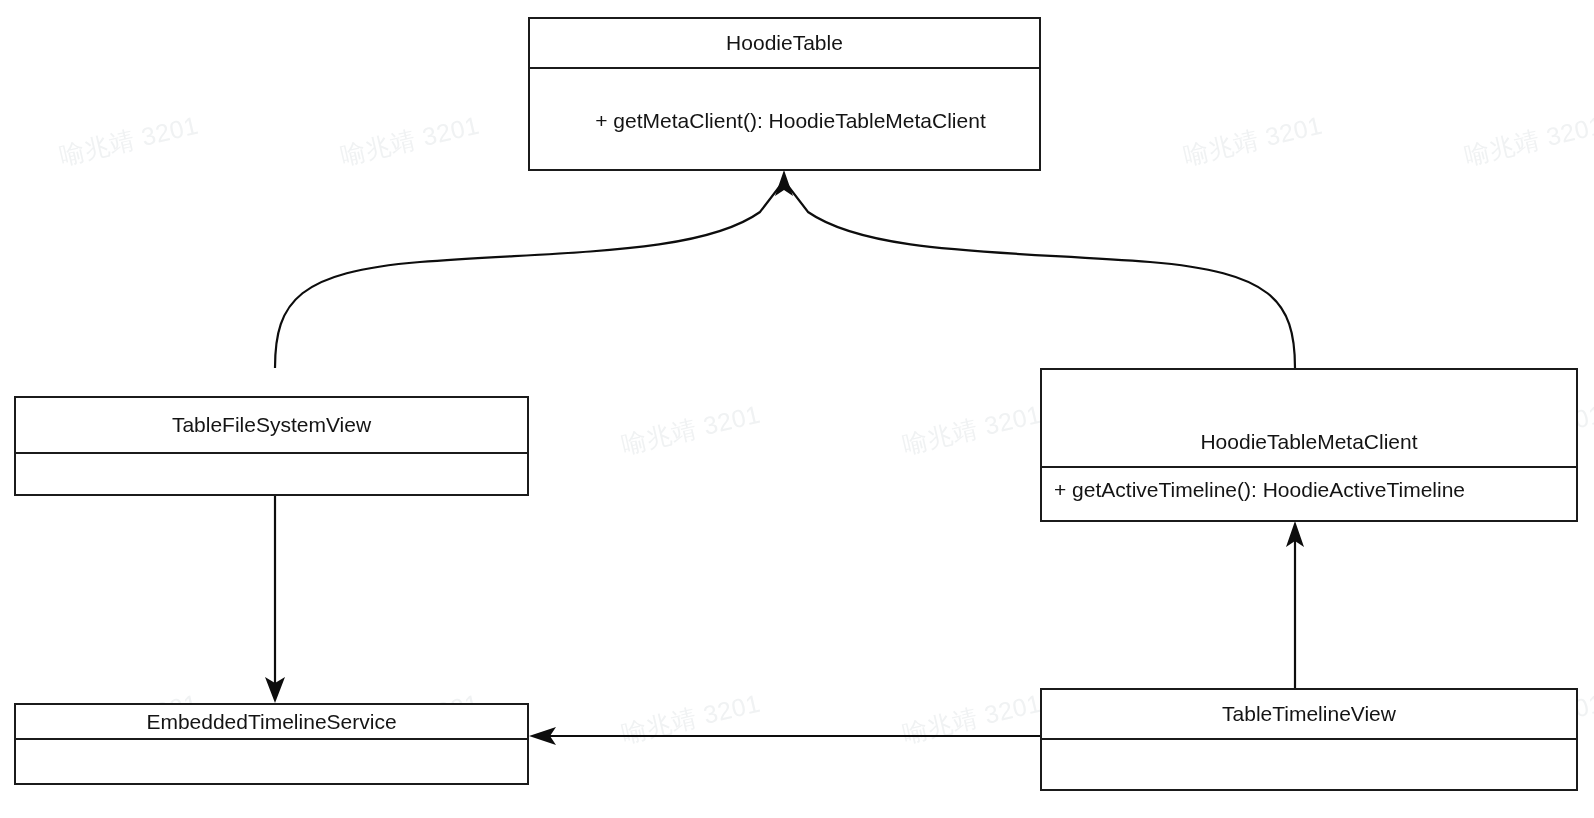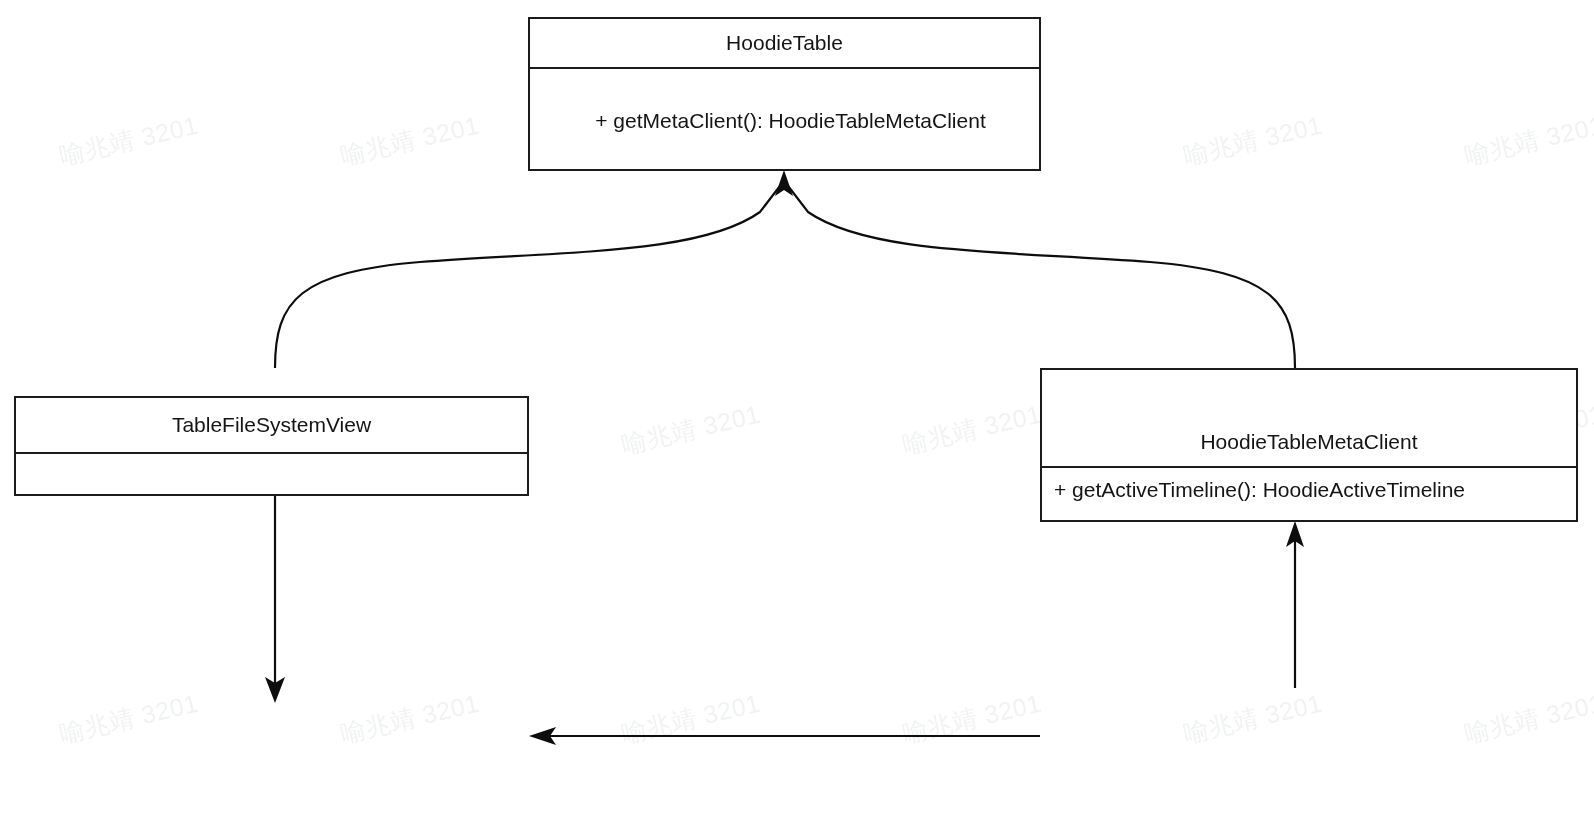--- a/index.html
+++ b/index.html
@@ -199,15 +199,29 @@
   <div class="uml-class" id="box-meta-client">
     <div class="uml-class-inner">
       <div class="uml-class-name">HoodieTableMetaClient</div>
       <div class="uml-divider"></div>
       <div class="uml-members">
         <div class="uml-member">+ getActiveTimeline(): HoodieActiveTimeline</div>
       </div>
     </div>
   </div>
 
-
+  <div class="uml-class" id="box-embedded-service">
+    <div class="uml-class-inner">
+      <div class="uml-class-name">EmbeddedTimelineService</div>
+      <div class="uml-divider"></div>
+      <div class="uml-members"></div>
+    </div>
+  </div>
+
+  <div class="uml-class" id="box-table-timeline-view">
+    <div class="uml-class-inner">
+      <div class="uml-class-name">TableTimelineView</div>
+      <div class="uml-divider"></div>
+      <div class="uml-members"></div>
+    </div>
+  </div>
 
 </div>
 
 </body></html>

